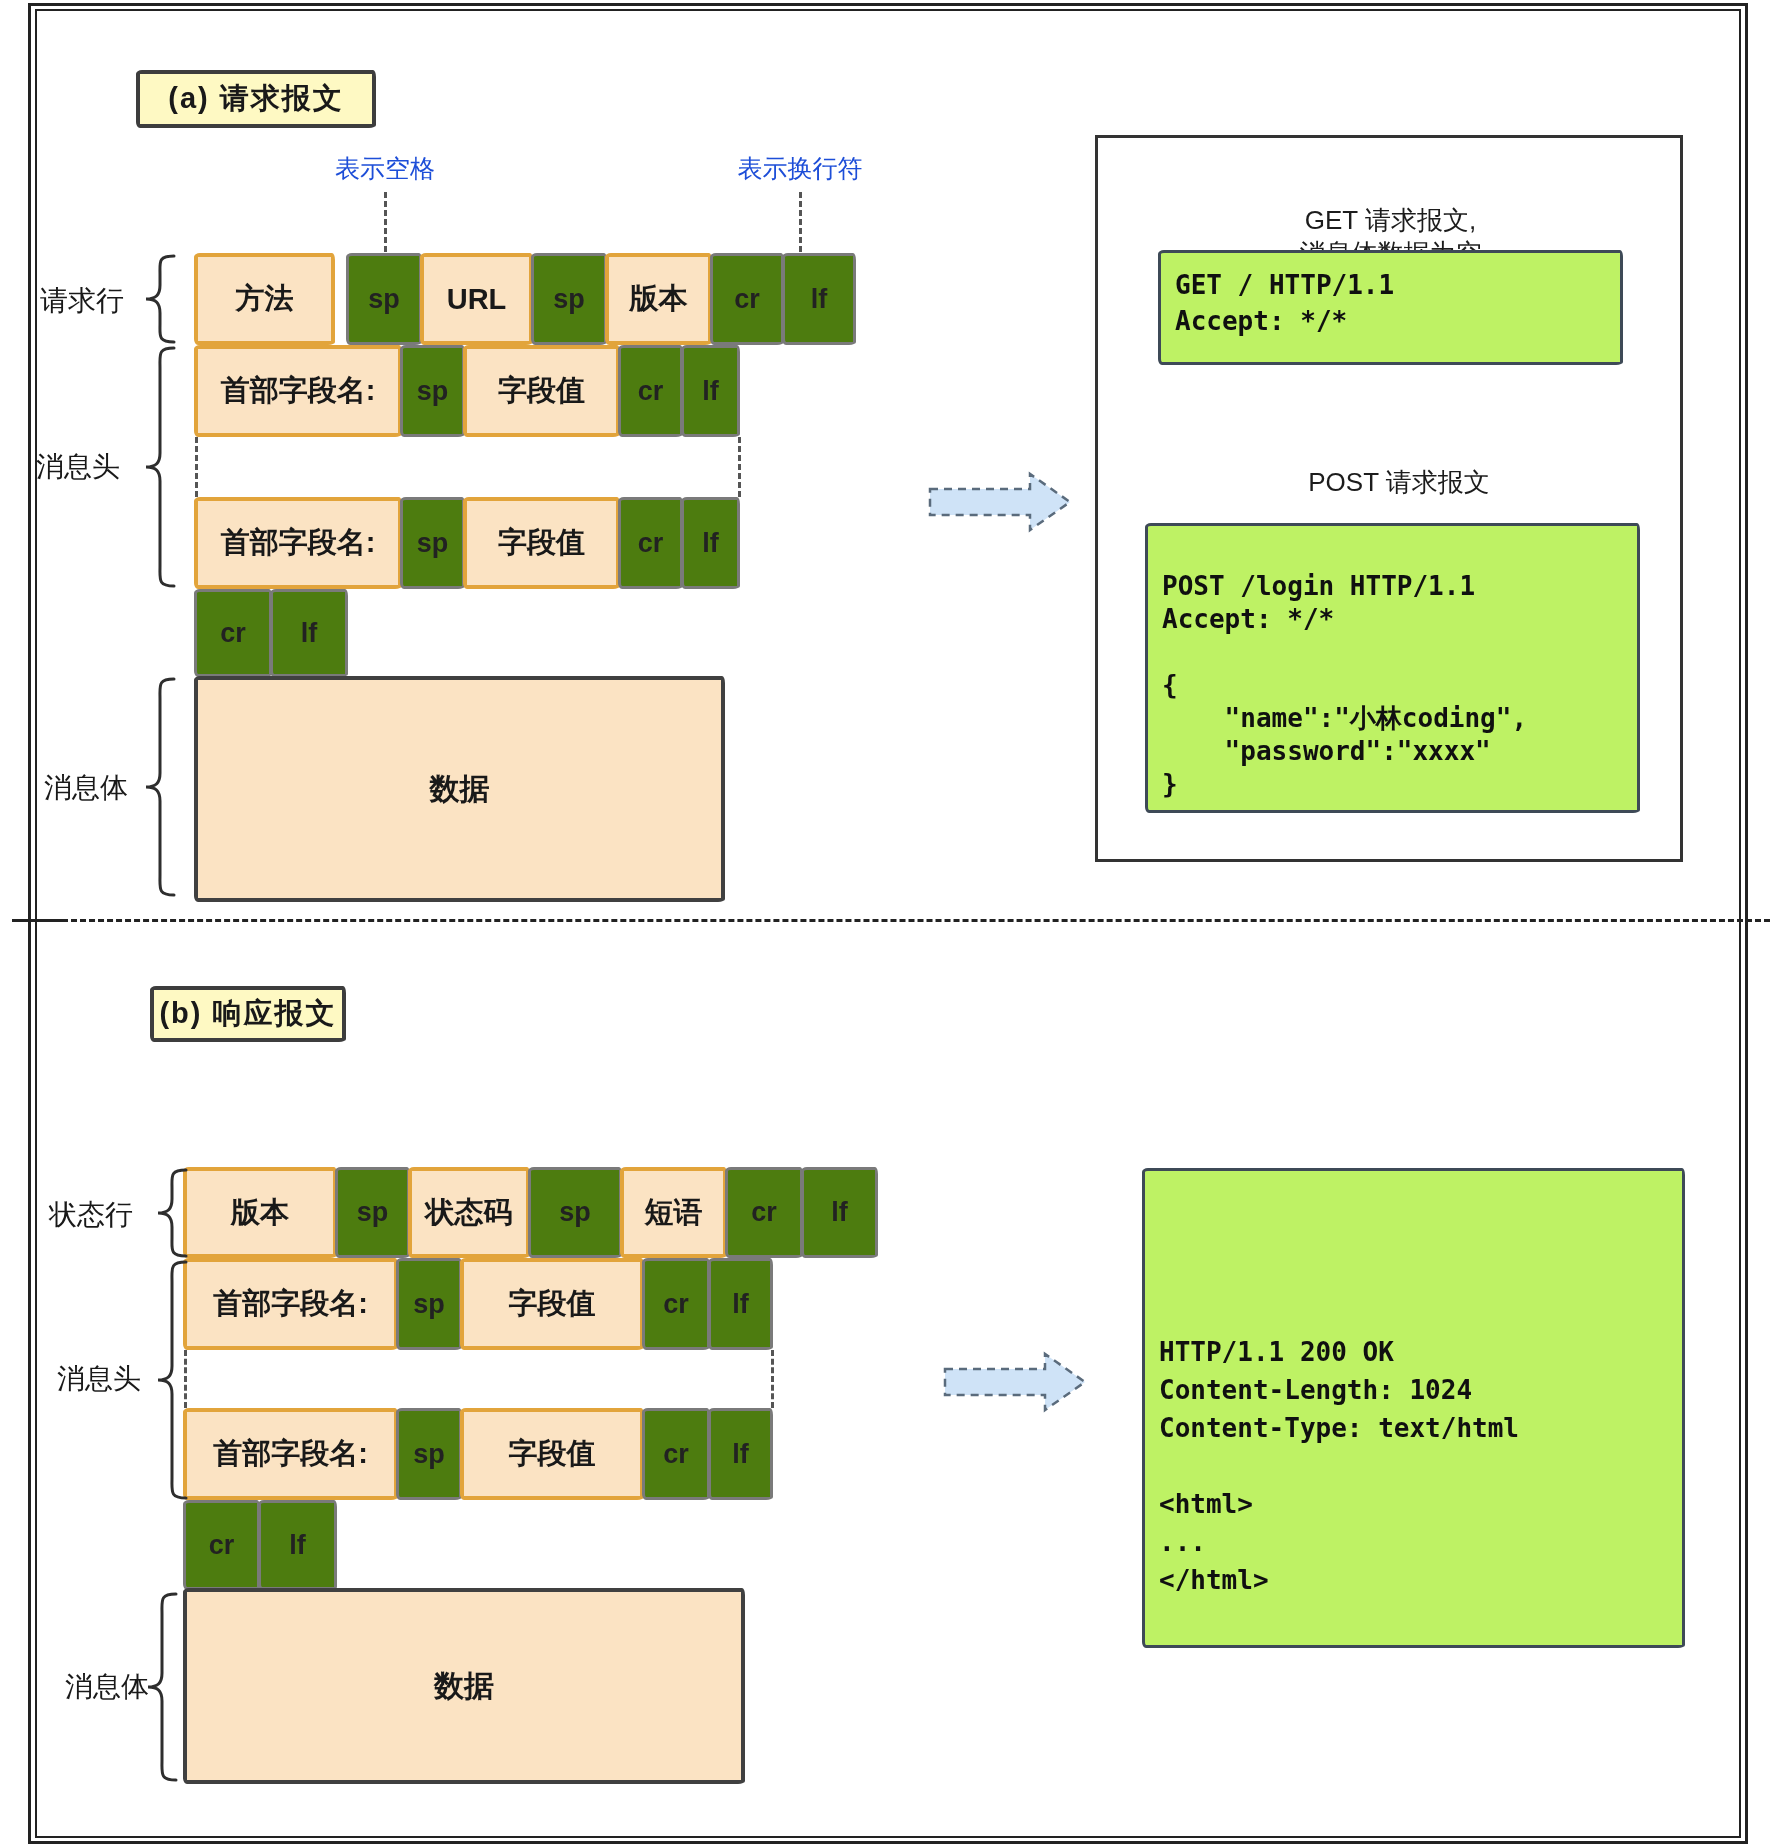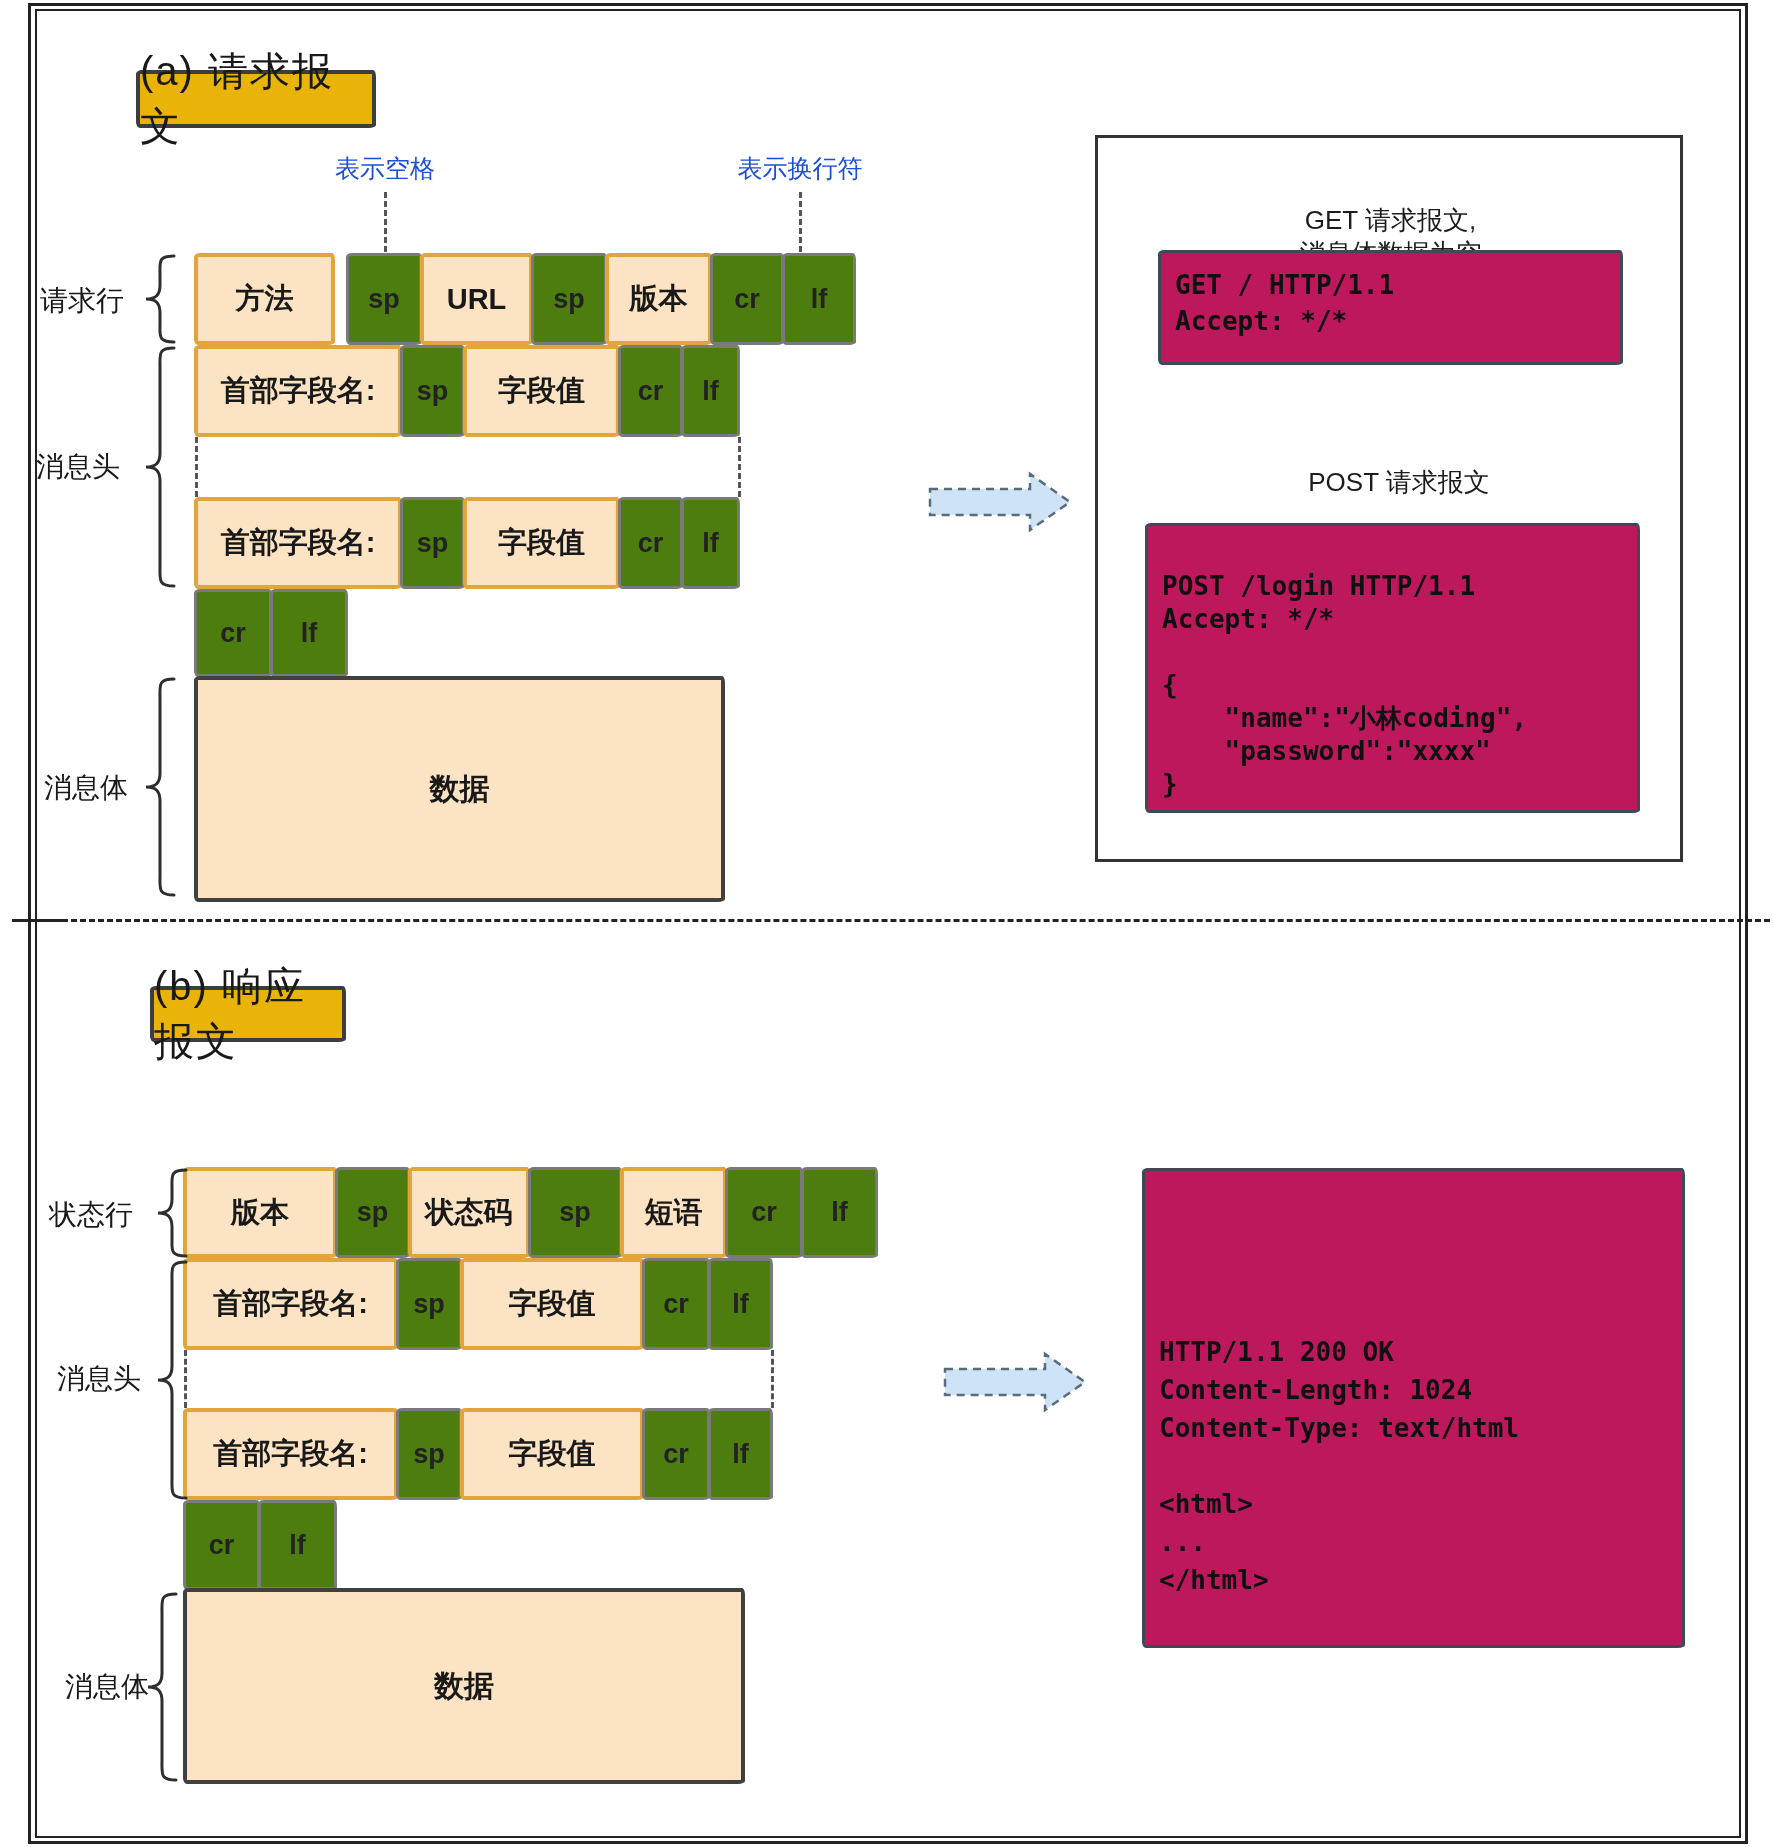--- a/index.html
+++ b/index.html
@@ -2,33 +2,33 @@
 <html><head>
 <meta charset="utf-8">
 <style>
   html,body{margin:0;padding:0;background:#ffffff;}
   body{position:relative;width:1773px;height:1847px;overflow:hidden;
        font-family:"Liberation Sans","DejaVu Sans",sans-serif;color:#191919;}
   .abs{position:absolute;box-sizing:border-box;}
   .frame{border:3px solid #222;pointer-events:none;}
   .frame-inner{border:2px solid #222;pointer-events:none;}
   .hand{border-radius:6px 3px 7px 4px / 4px 7px 3px 6px;}
-  .badge{background:#eab308;border:4px solid #3d3d3d;display:flex;align-items:center;justify-content:center;
-         font-size:40px;font-weight:normal;letter-spacing:2px;}
+  .badge{background:#fef9c3;border:4px solid #3d3d3d;display:flex;align-items:center;justify-content:center;
+         font-size:29px;font-weight:bold;letter-spacing:2px;}
   .fbox{background:#fbe3c3;border:4px solid #e2a43b;display:flex;align-items:center;justify-content:center;
         font-size:29px;font-weight:bold;}
   .cbox{background:#4d7c0f;border:3px solid #7a7a7a;display:flex;align-items:center;justify-content:center;
         font-size:27px;font-weight:600;color:#222;}
   .datbox{background:#fbe3c3;border:4px solid #404040;display:flex;align-items:center;justify-content:center;
         font-size:30px;font-weight:bold;}
   .rowlabel{font-size:28px;text-align:center;white-space:nowrap;}
   .hint{font-size:25px;text-align:center;white-space:nowrap;color:#1d4ed8;}
   .vdash{border-left:3px dashed #555;width:0;}
   .panel{border:3px solid #333;}
-  .bluebox{background:#be185d;border:3px solid #3e4a57;}
+  .bluebox{background:#bef264;border:3px solid #3e4a57;}
   .code{font-family:"DejaVu Sans Mono","Liberation Mono",monospace;font-weight:bold;font-size:26px;
         white-space:pre;color:#101010;margin:0;}
   .ptitle{font-size:26px;text-align:center;white-space:pre-line;line-height:33px;color:#1c1c1c;}
   .hsolid{border-top:3px solid #222;height:0;}
   .hdash{border-top:3px dashed #222;height:0;}
   svg{display:block;overflow:visible;}
 </style>
 </head>
 <body>
 

